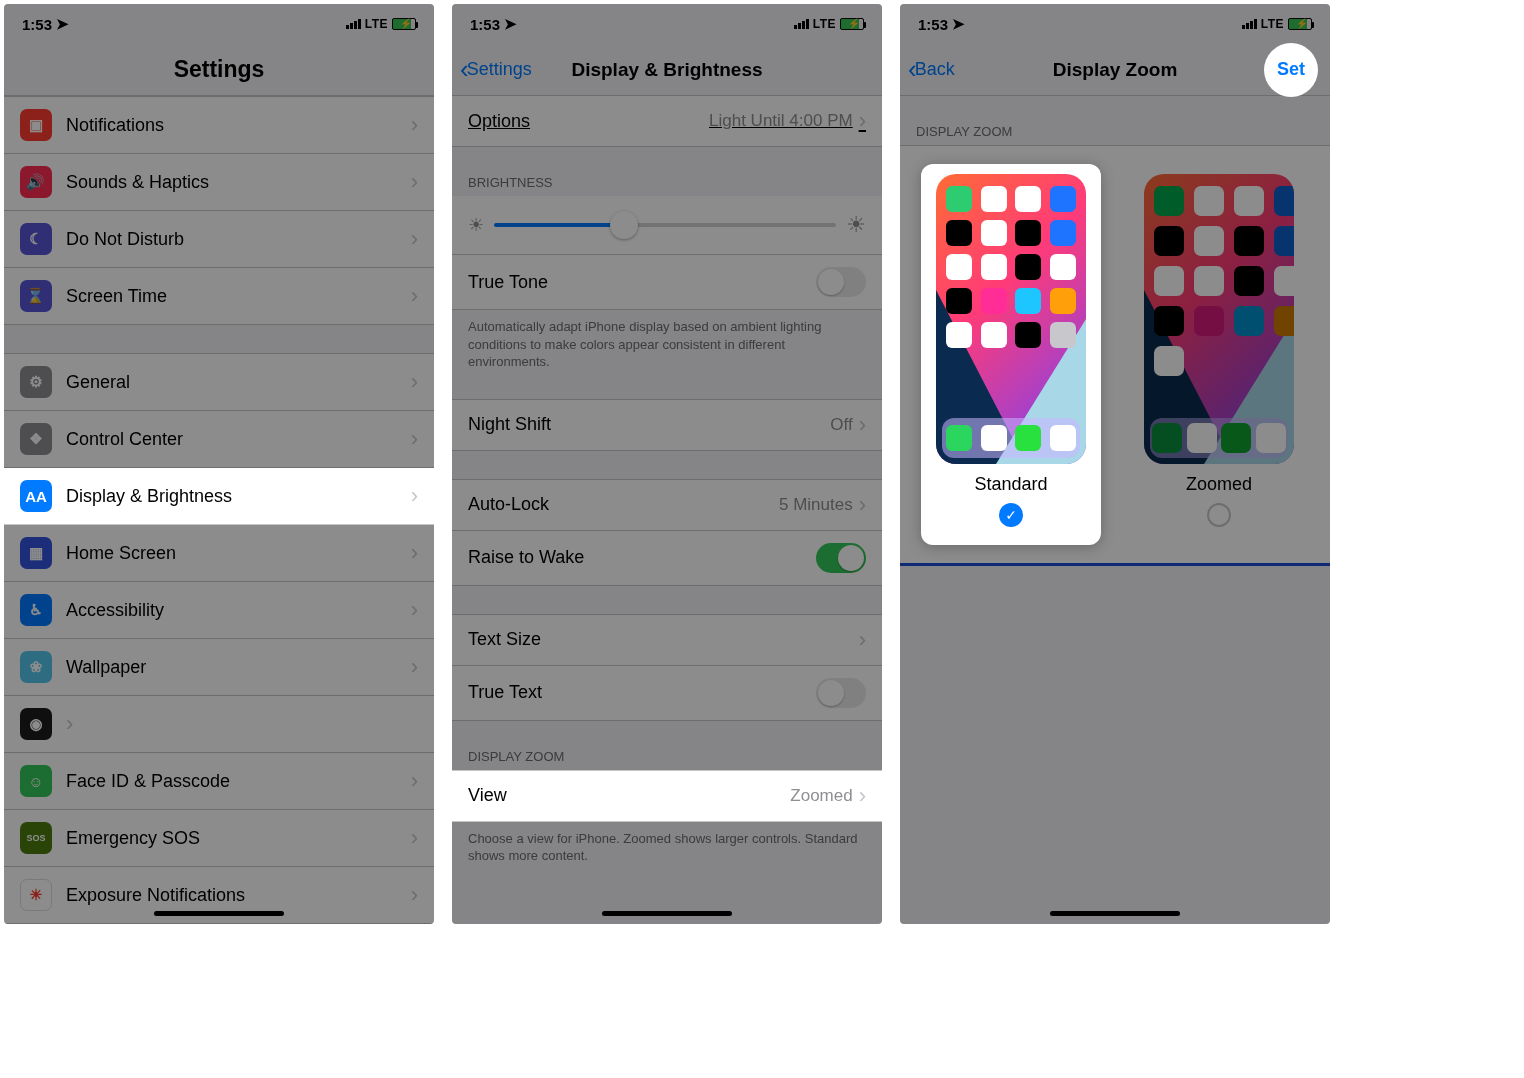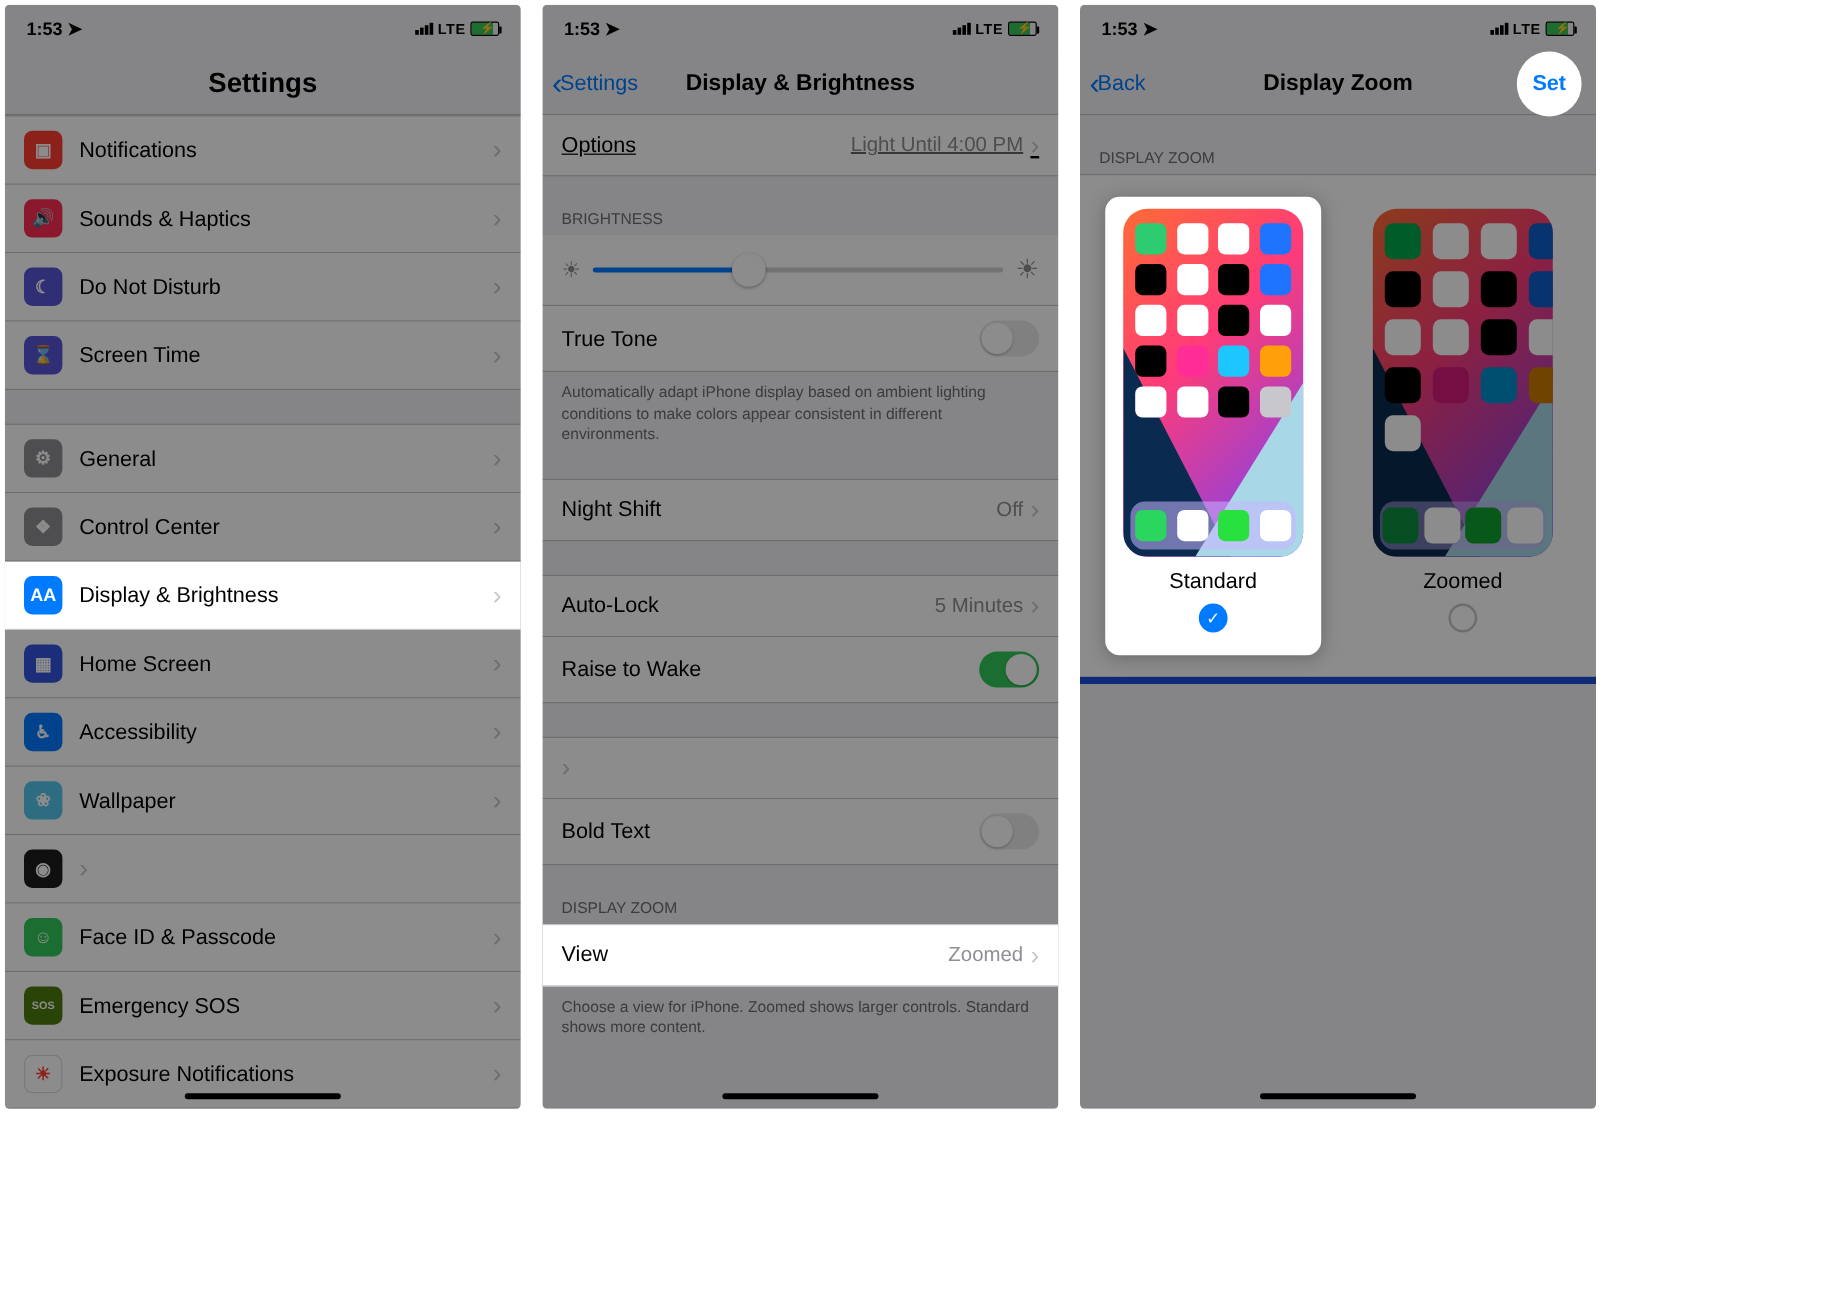--- a/index.html
+++ b/index.html
@@ -94,21 +94,21 @@
   .toggle .knob{position:absolute;width:26px;height:26px;border-radius:50%;background:#fff;top:2px;left:2px;box-shadow:0 1px 2px rgba(0,0,0,0.25);}
   .toggle.on .knob{left:22px;}
   
   .slider-row{background:#fff;padding:16px 16px;border-bottom:1px solid #c6c6c8;display:flex;align-items:center;gap:10px;}
   .slider-track{flex:1;height:4px;border-radius:2px;background:linear-gradient(90deg,#007aff 38%,#d1d1d6 38%);position:relative;}
   .slider-thumb{position:absolute;top:-12px;left:38%;transform:translateX(-50%);width:28px;height:28px;border-radius:50%;background:#fff;box-shadow:0 1px 3px rgba(0,0,0,0.35);}
   .sun{color:#8e8e93;font-size:18px;}
   
   .home-ind{position:absolute;bottom:8px;left:50%;transform:translateX(-50%);width:130px;height:5px;border-radius:3px;background:#000;}
   
-  .zoom-cards{display:flex;gap:28px;padding:18px;justify-content:center;background:#fff;border-top:1px solid #c6c6c8;border-bottom:6px solid #1d4ed8;}
+  .zoom-cards{display:flex;gap:28px;padding:18px;justify-content:center;background:#fff;border-top:1px solid #c6c6c8;border-bottom:3px solid #1d4ed8;}
   .zoom-card{width:180px;text-align:center;padding:10px 8px 14px;border-radius:12px;}
   .zoom-card.highlight{z-index:20;background:#fff;box-shadow:0 2px 14px rgba(0,0,0,0.25);position:relative;}
   .zoom-card .cap{font-size:18px;margin-top:10px;}
   .zoom-card .check{margin-top:8px;width:24px;height:24px;border-radius:50%;display:inline-flex;align-items:center;justify-content:center;}
   .zoom-card .check.sel{background:#007aff;color:#fff;font-size:14px;}
   .zoom-card .check.unsel{border:2px solid #c7c7cc;}
   .mini{width:150px;height:290px;border-radius:20px;background:linear-gradient(135deg,#ff6b35 0%,#ff3b78 40%,#6a44ff 100%);position:relative;padding:12px 10px 0;margin:0 auto;overflow:hidden;}
   .mini .shape{position:absolute;inset:0;}
   .mini .shape::before{content:"";position:absolute;left:0;top:40%;width:60%;height:60%;background:#0a2b4f;clip-path:polygon(0 0,100% 100%,0 100%);}
   .mini .shape::after{content:"";position:absolute;right:0;bottom:0;width:60%;height:50%;background:#a8d8e8;clip-path:polygon(100% 0,100% 100%,0 100%);}
@@ -296,24 +296,25 @@
     <div class="row">
       <span class="label">Raise to Wake</span>
       <div class="toggle on">
           <div class="knob"></div>
         </div>
     </div>
   </div>
 
   <div class="group">
     <div class="row first">
+      <span class="label">Text Size</span>
       <span class="chev-r">›</span>
     </div>
     <div class="row">
-      <span class="label">Bold Text</span>
+      <span class="label">True Text</span>
       <div class="toggle">
           <div class="knob"></div>
         </div>
     </div>
   </div>
 
   <div class="group">
     <div class="group-header">DISPLAY ZOOM</div>
     <div class="row first highlight">
       <span class="label">View</span>

